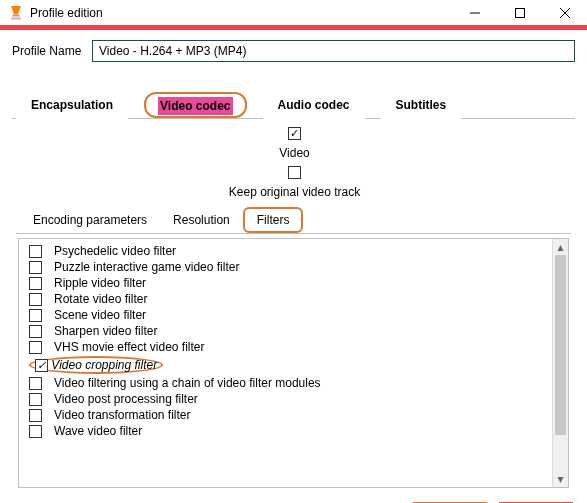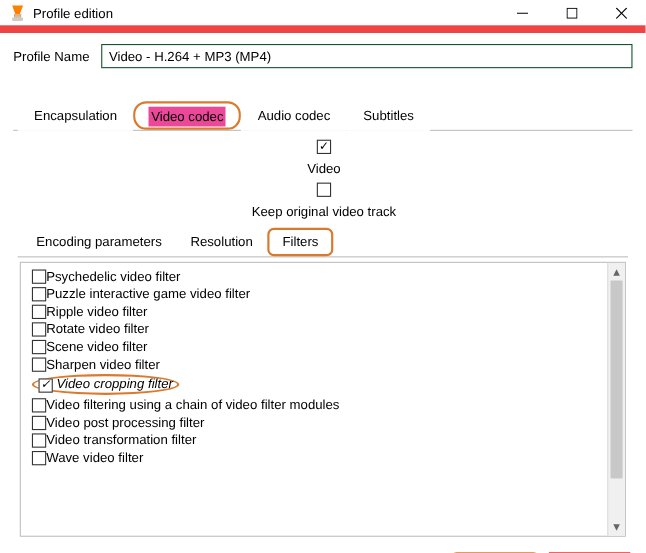--- a/index.html
+++ b/index.html
@@ -1,39 +1,39 @@
 <!DOCTYPE html>
 <html><head>
 <meta charset="utf-8">
 <style>
 * { box-sizing: border-box; margin: 0; padding: 0; }
 body { font-family: "Segoe UI", Tahoma, sans-serif; font-size: 12px; background: #fff; width: 587px; height: 503px; overflow: hidden; }
-.titlebar { display: flex; align-items: center; height: 30px; padding: 0 0 0 8px; border-bottom: 7px solid #ef4444; }
+.titlebar { display: flex; align-items: center; height: 30px; padding: 0 0 0 8px; border-bottom: 5px solid #ef4444; }
 .titlebar .icon { width: 16px; height: 16px; margin-right: 6px; }
 .titlebar .title { flex: 1; font-size: 12px; }
 .winbtn { width: 45px; height: 30px; display: flex; align-items: center; justify-content: center; }
 .winbtn svg { display: block; }
 .content { padding: 10px 12px 0 12px; }
 .row-name { display: flex; align-items: center; margin-bottom: 30px; }
 .row-name label { width: 80px; }
 .row-name input { flex: 1; height: 22px; border: 1px solid #14532d; padding: 0 6px; font-family: inherit; font-size: 12px; }
-.maintabs { display: flex; border-bottom: 1px solid #bfbfbf; padding-left: 4px; gap: 0; }
+.maintabs { display: flex; border-bottom: 1px solid #bfbfbf; padding-left: 4px; gap: 16px; font-weight: bold; }
 .mtab { padding: 4px 14px; border: 1px solid transparent; border-bottom: none; background: #fff; font-size: 12px; position: relative; top: 1px; }
 .mtab.active { border-color: #bfbfbf; background: #ec4899; text-align: right; }
 .highlight-tab { border: 2px solid #d97a2f; border-radius: 12px; padding: 2px 12px; }
 .pane { padding: 8px 4px 0 4px; }
 .chk-row { display: flex; align-items: center; gap: 6px; margin-bottom: 6px; padding-left: 2px; flex-direction: column; }
 .chk { width: 13px; height: 13px; border: 1px solid #333; display: inline-flex; align-items: center; justify-content: center; background: #fff; }
 .chk.on::after { content: "✓"; font-size: 11px; line-height: 1; color: #000; }
 .subtabs { display: flex; gap: 0; margin-top: 8px; border-bottom: 1px solid #bfbfbf; padding-left: 4px; }
 .stab { padding: 4px 12px; border: 1px solid transparent; border-bottom: none; font-size: 12px; position: relative; top: 1px; }
 .stab.active { border-color: #bfbfbf; background: #fff; }
 .filter-box { border: 1px solid #bfbfbf; margin: 4px 2px 0 2px; height: 250px; display: flex; }
 .filter-list { flex: 1; padding: 4px 4px 4px 10px; overflow: hidden; }
-.filter-item { display: flex; align-items: center; gap: 0; padding: 1px 0; }
+.filter-item { display: flex; align-items: center; gap: 12px; padding: 1px 0; }
 .scroll { width: 16px; background: #f0f0f0; display: flex; flex-direction: column; border-left: 1px solid #dcdcdc; }
 .scroll .arrow { height: 16px; display: flex; align-items: center; justify-content: center; color: #666; }
 .scroll .track { flex: 1; position: relative; }
 .scroll .thumb { position: absolute; left: 2px; right: 2px; top: 0; height: 180px; background: #c8c8c8; border-radius: 1px; }
 .btnbar { display: flex; justify-content: flex-end; gap: 8px; padding: 14px 14px 0 0; }
 .btn { min-width: 74px; height: 24px; border: 5px solid #ef4444; background: #e5e5e5; font-family: inherit; font-size: 12px; }
 .btn.primary { border: 1px solid #0078d7; background: #e5f1fb; box-shadow: inset 0 0 0 1px #0078d7; }
 .highlight-oval { border: 2px solid #d97a2f; border-radius: 50%/50%; display: inline-block; padding: 0px 4px; font-style: italic; }
 .highlight-rect { border: 2px solid #d97a2f; border-radius: 6px; display: inline-block; padding: 2px; }
 </style>
@@ -121,20 +121,24 @@
           </div>
           <div class="filter-item">
             <span class="chk"></span>
             <span>Scene video filter</span>
           </div>
           <div class="filter-item">
             <span class="chk"></span>
             <span>Sharpen video filter</span>
           </div>
           <div class="filter-item">
+            <span class="chk"></span>
+            <span>VHS movie effect video filter</span>
+          </div>
+          <div class="filter-item">
             <span class="highlight-oval"><span class="chk on"></span> <span>Video cropping filter</span></span>
           </div>
           <div class="filter-item">
             <span class="chk"></span>
             <span>Video filtering using a chain of video filter modules</span>
           </div>
           <div class="filter-item">
             <span class="chk"></span>
             <span>Video post processing filter</span>
           </div>

